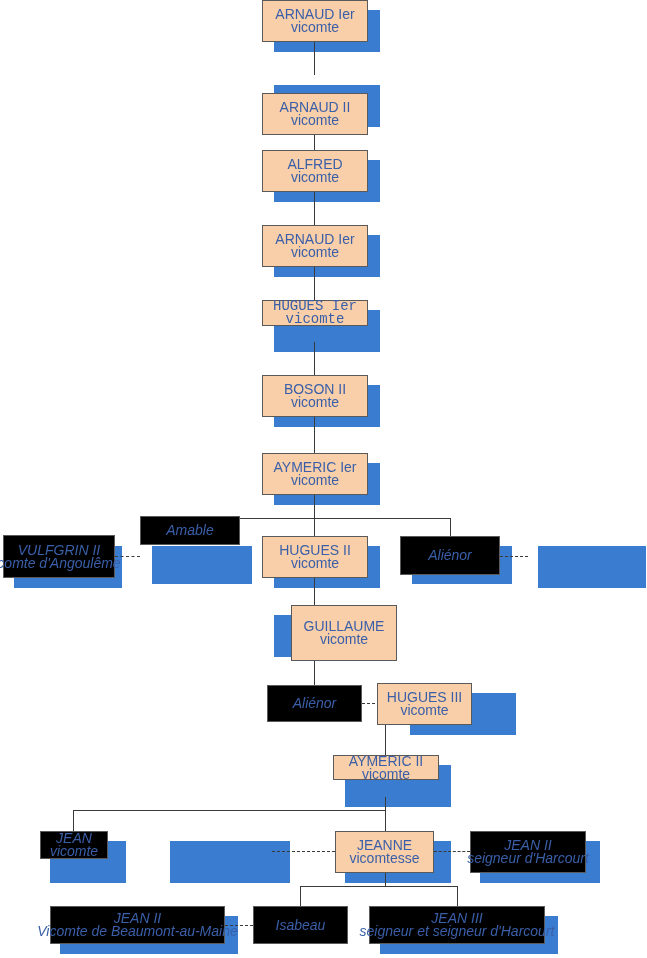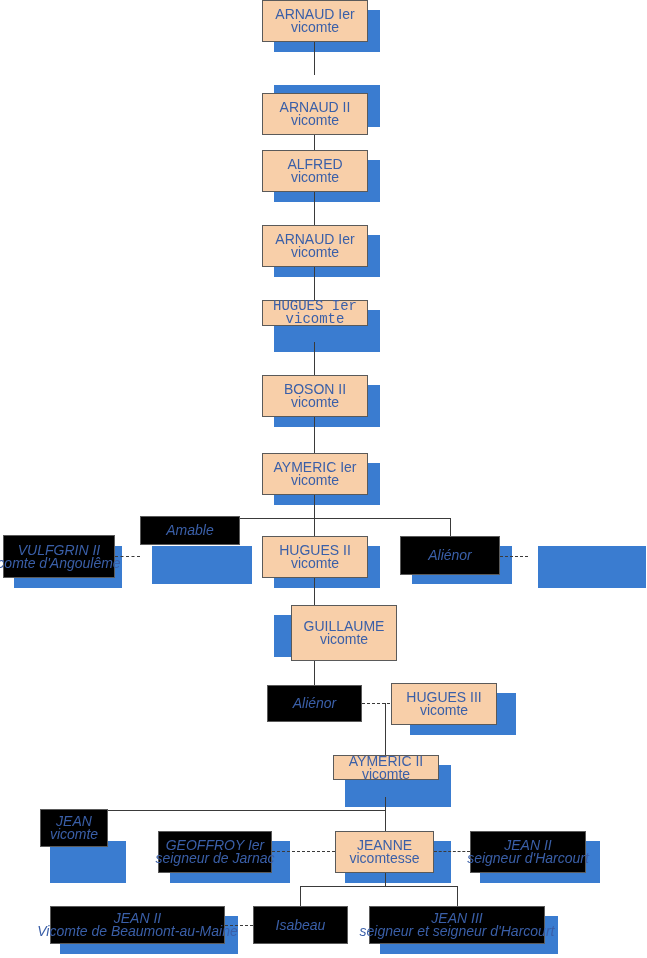--- a/index.html
+++ b/index.html
@@ -184,39 +184,35 @@
 
   <div class="node male" style="left:262px;top:605px;width:106px;height:56px;margin-left:29px;">
     <span class="l1">GUILLAUME</span>
     <span class="l2">vicomte</span>
   </div>
 
   <div class="node female" style="left:267px;top:685px;width:95px;height:37px;">
     <span class="l1">Aliénor</span>
   </div>
 
-  <div class="node male" style="left:391px;top:683px;width:106px;height:42px;">
+  <div class="node male" style="left:377px;top:683px;width:95px;height:42px;">
     <span class="l1">HUGUES III</span>
     <span class="l2">vicomte</span>
   </div>
 
   <div class="node male" style="left:333px;top:755px;width:106px;height:25px;">
     <span class="l1">AYMERIC II</span>
     <span class="l2">vicomte</span>
   </div>
 
-  <div class="node female" style="left:40px;top:809px;width:68px;height:38px;align-items:center;">
+  <div class="node female" style="left:40px;top:831px;width:68px;height:28px;align-items:center;">
     <span class="l1">JEAN</span>
     <span class="l2">vicomte</span>
   </div>
 
-  <div class="node female" style="left:158px;top:831px;width:114px;height:42px;">
-    <span class="l1">GEOFFROY Ier</span>
-    <span class="l2">seigneur de Jarnac</span>
-  </div>
 
   <div class="node male" style="left:335px;top:831px;width:99px;height:42px;">
     <span class="l1">JEANNE</span>
     <span class="l2">vicomtesse</span>
   </div>
 
   <div class="node female" style="left:470px;top:831px;width:116px;height:42px;">
     <span class="l1">JEAN II</span>
     <span class="l2">seigneur d'Harcourt</span>
   </div>

